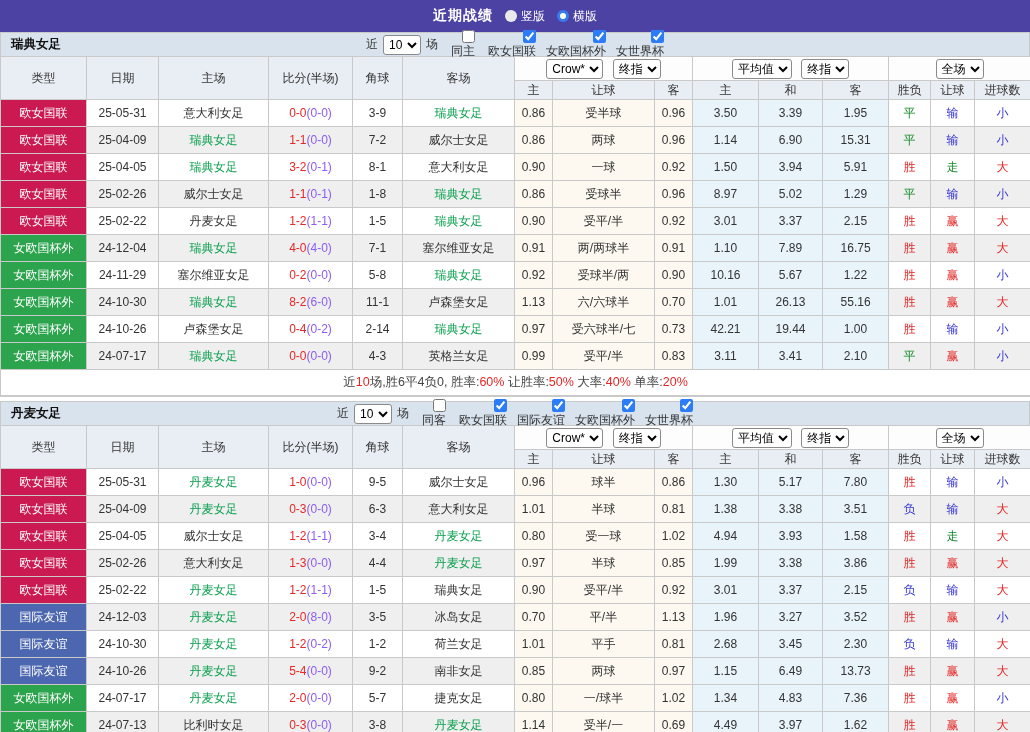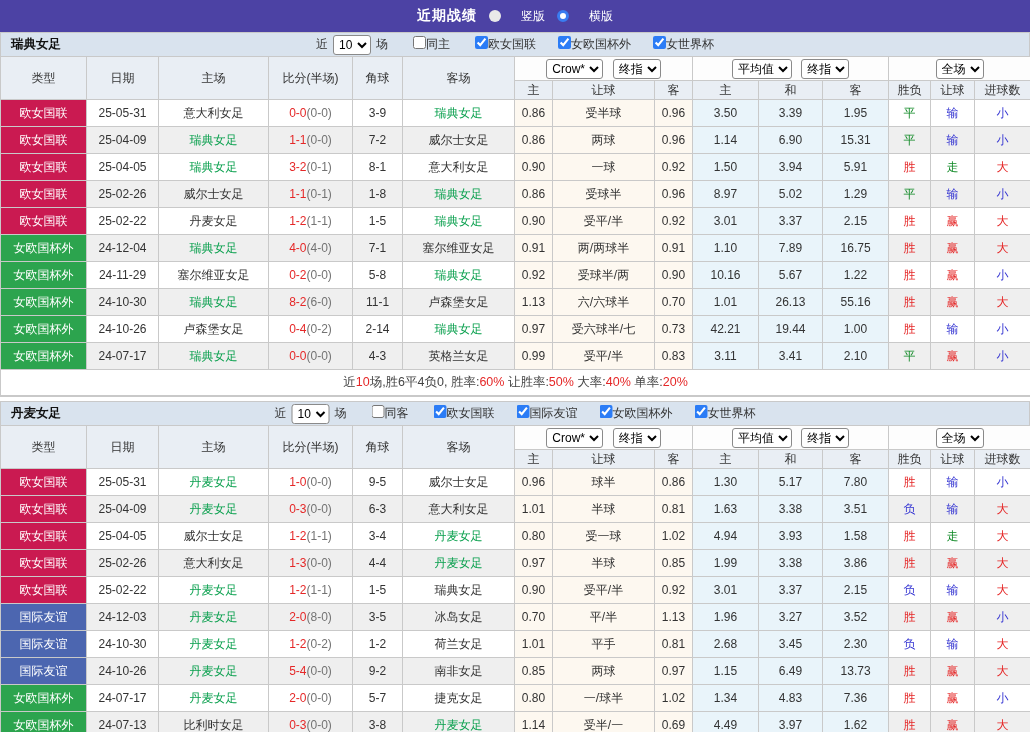--- a/index.html
+++ b/index.html
@@ -9,38 +9,38 @@
     font-family:"Liberation Sans","DejaVu Sans",sans-serif;
     font-size:12px;
     color:#333;
   }
   
   .topbar {
     height:32px; background:#4c42a4; color:#fff;
     display:flex; align-items:center; justify-content:center; gap:12px;
   }
   .topbar .title { font-weight:bold; font-size:14px; letter-spacing:1px; }
-  .radio-opt { display:inline-flex; align-items:center; gap:20px; cursor:pointer; }
+  .radio-opt { display:inline-flex; align-items:center; gap:4px; cursor:pointer; }
   .radio-circle { width:12px; height:12px; border-radius:50%; background:#e9e9e9; box-sizing:border-box; display:inline-block; }
   .radio-circle.sel { background:#fff; border:3px solid #3a7cf0; }
   
   .section { border-bottom:1px solid #c9c9c9; }
   .section + .section { margin-top:4px; }
   .section-bar {
     height:23px; background:#d9e3ee; position:relative;
     display:flex; align-items:center;
     border:1px solid #c9c9c9; border-bottom:none;
   }
   .team { margin-left:10px; font-weight:bold; font-size:12.5px; color:#111; }
   .filters {
     position:absolute; left:50%; transform:translateX(-50%);
     display:flex; align-items:center; white-space:nowrap; gap:3px;
   }
   .filters select { margin:0 2px; }
-  .chk { display:inline-flex; align-items:flex-start; margin-left:22px; cursor:pointer; }
+  .chk { display:inline-flex; align-items:flex-end; margin-left:10px; cursor:pointer;flex-direction:column; }
   .chk input { width:13px; height:13px; margin:0; accent-color:#2b7cf6; }
   select {
     font-family:inherit; font-size:12px; height:20px;
     border:1px solid #8a8a8a; border-radius:3px; background:#fff; padding:0 1px;
   }
   
   table.results { width:100%; border-collapse:collapse; table-layout:fixed; }
   .results th, .results td {
     border:1px solid #c9c9c9; text-align:center; padding:0;
     overflow:hidden; white-space:nowrap;
@@ -50,21 +50,21 @@
   .results thead tr.h1 th[rowspan] { height:auto; }
   .results thead tr.h2 th { height:18px; }
   .results thead th.grp { background:#fdfdfd; }
   .results thead th.grp select { margin:0 3px; }
   .results tbody td { height:26px; }
   .results tbody td.badge { color:#fff; }
   .results tbody tr:nth-child(even) td.plain { background:#efefef; }
   .results tbody td.cream { background:#fdf8f0; }
   .results tbody td.lblue { background:#e9f4fa; }
   .score-cell .ft { color:#e52727; }
-  .score-cell .ht { color:#737373; }
+  .score-cell .ht { color:#8b5cf6; }
   .results tfoot td.summary { height:25px; background:#fff; color:#444; font-size:12.5px; }
   .results tfoot td.summary .red { color:#e52727; }
 </style>
 </head>
 <body>
 
 <div class="topbar">
   <span class="title">近期战绩</span>
   <span class="radio-opt">
     <span class="radio-circle"></span>
@@ -443,21 +443,21 @@
   <tr>
     <td class="badge" style="background: rgb(202, 26, 81);">欧女国联</td>
     <td class="plain">25-04-09</td>
     <td class="plain" style="color: rgb(10, 160, 78);">丹麦女足</td>
     <td class="plain score-cell"><span class="ft">0-3</span><span class="ht">(0-0)</span></td>
     <td class="plain">6-3</td>
     <td class="plain">意大利女足</td>
     <td class="cream">1.01</td>
     <td class="cream">半球</td>
     <td class="cream">0.81</td>
-    <td class="lblue">1.63</td>
+    <td class="lblue">1.38</td>
     <td class="lblue">3.38</td>
     <td class="lblue">3.51</td>
     <td class="plain res" style="color: rgb(52, 52, 210);">负</td>
     <td class="plain res" style="color: rgb(52, 52, 210);">输</td>
     <td class="plain res" style="color: rgb(229, 39, 39);">大</td>
   </tr>
 
   <tr>
     <td class="badge" style="background: rgb(202, 26, 81);">欧女国联</td>
     <td class="plain">25-04-05</td>

